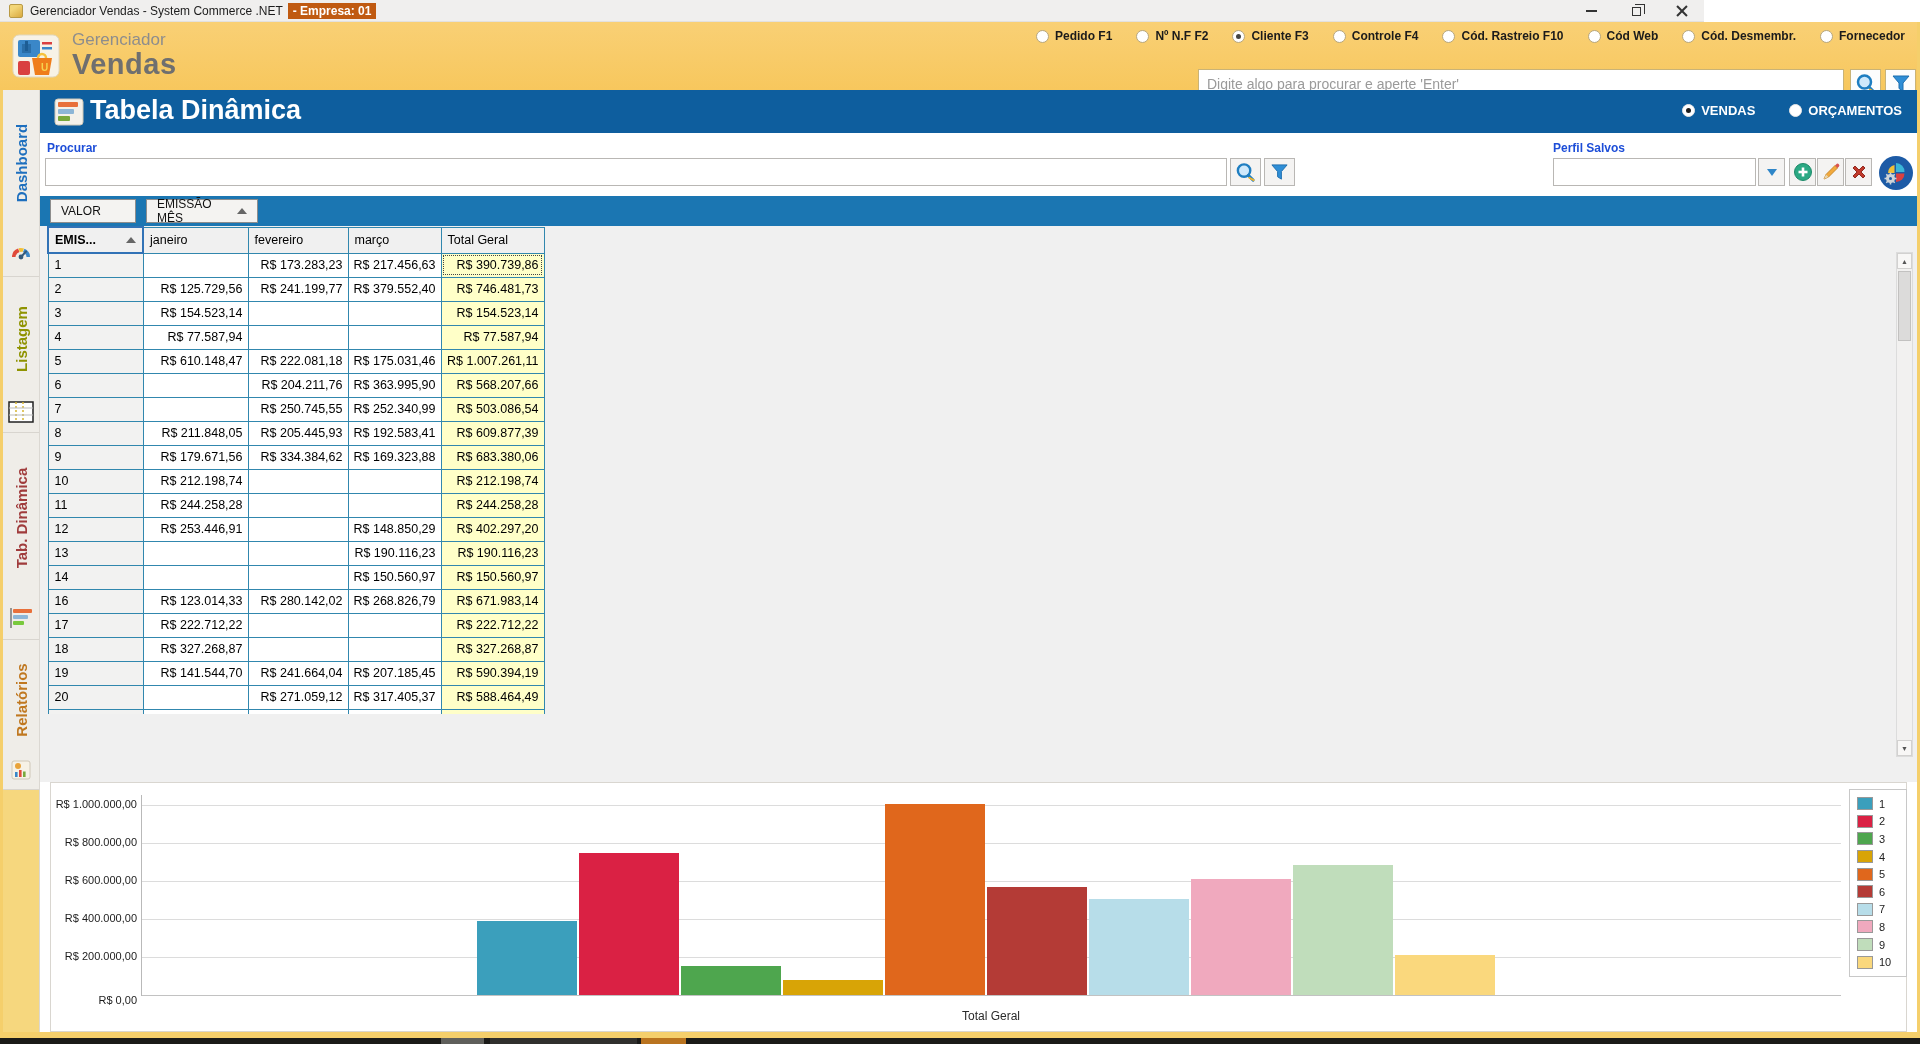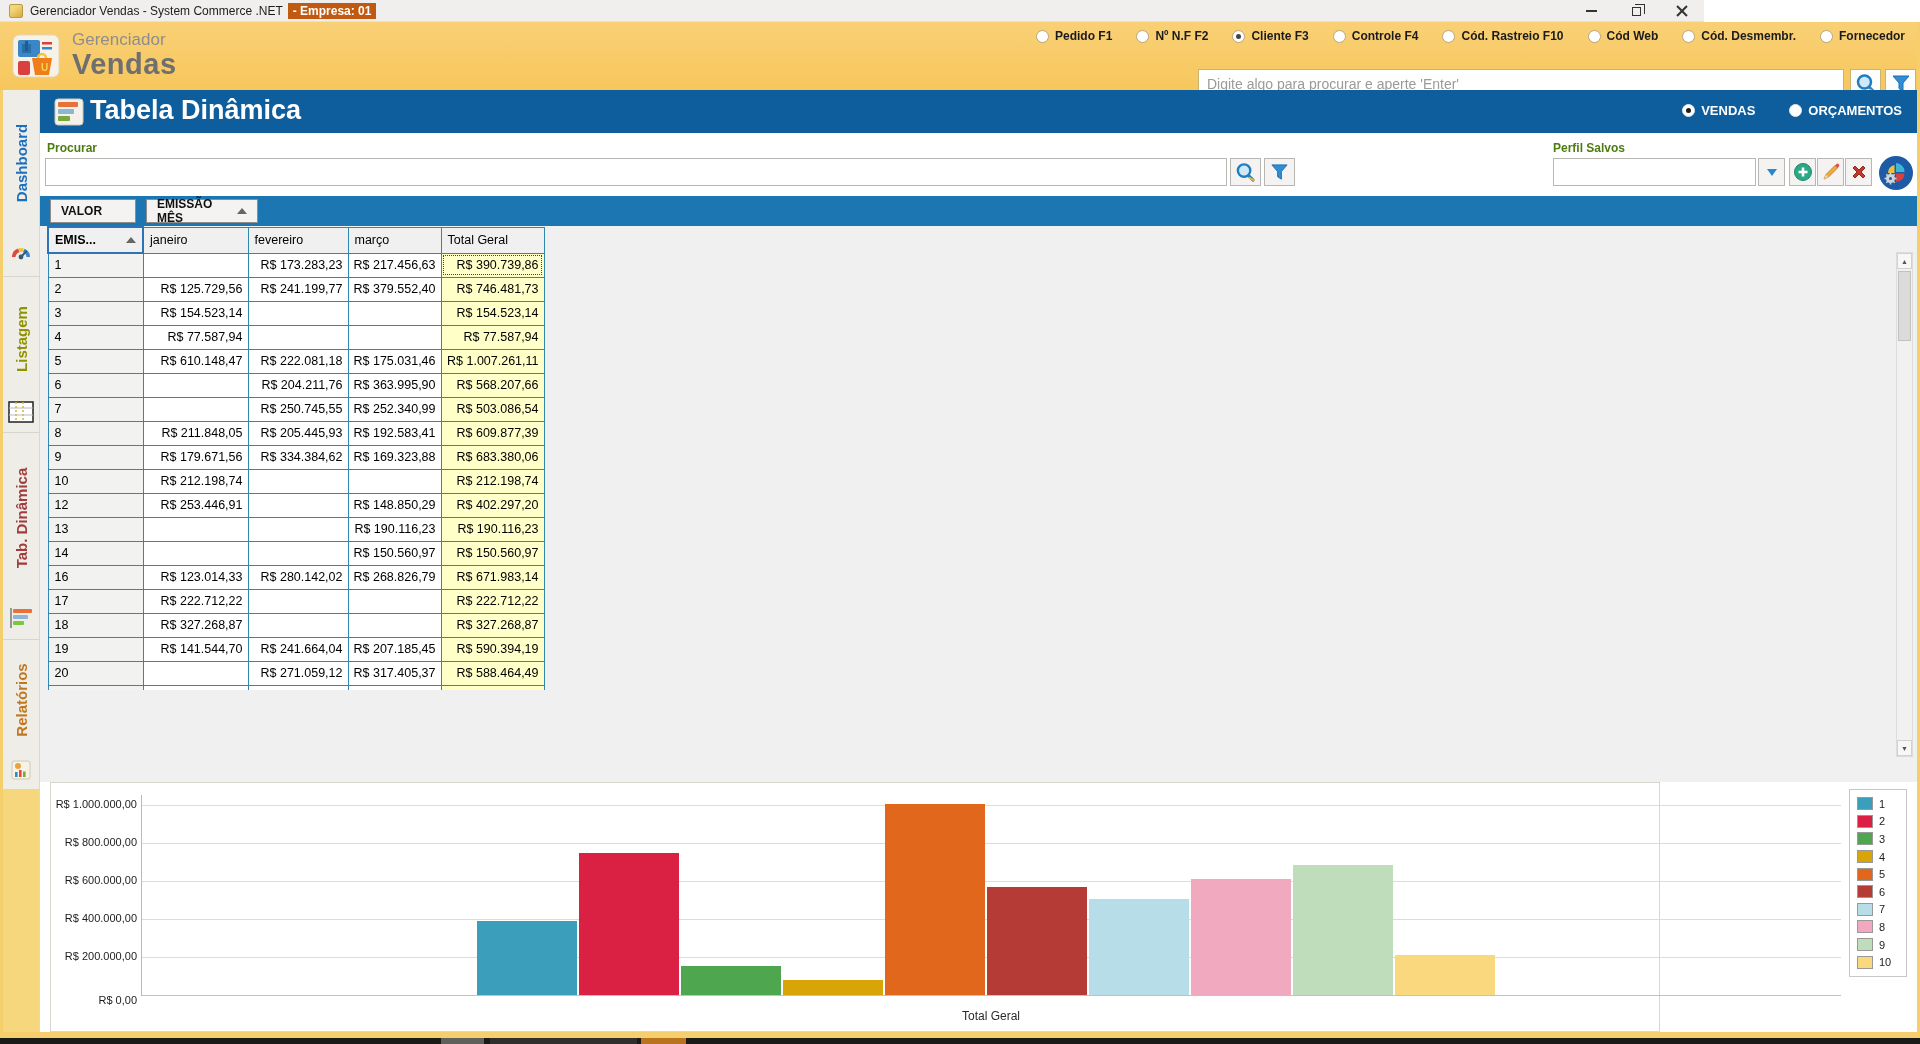--- a/index.html
+++ b/index.html
@@ -50,48 +50,48 @@
   .view-row { position:absolute; right:18px; top:13px; display:flex; gap:34px; }
   
   .sidebar { position:absolute; left:0; top:90px; width:40px; height:948px; background:#efede8;
     border-left:3px solid #f5cf6b; border-right:1px solid #dbd8d2; }
   .sidebar-bottom { position:absolute; left:0; top:700px; width:36px; height:248px; background:#f6d77e; }
   .side-tab { position:absolute; left:0; width:36px; border-bottom:1px solid #d8d5cf; background:#efede8; }
   .side-label { position:absolute; left:50%; white-space:nowrap; font-weight:bold; font-size:15px;
     transform:translate(-50%,-50%) rotate(-90deg); }
   .side-ico { position:absolute; left:50%; transform:translateX(-50%); }
   
-  .lbl { position:absolute; font-size:12px; font-weight:bold; color:#4d7c0f; }
+  .lbl { position:absolute; font-size:12px; font-weight:bold; color:#1d4ed8; }
   .tinput { position:absolute; background:#fff; border:1px solid #b9b7b4; height:28px; font-size:13px; padding:0 6px; font-family:"Liberation Sans",sans-serif; }
   .tbtn { position:absolute; width:27px; height:28px; background:#f4f3f2; border:1px solid #b9b7b4;
     display:flex; align-items:center; justify-content:center; }
   .arr-down { width:0; height:0; border-left:5px solid transparent; border-right:5px solid transparent; border-top:7px solid #2f86c8; }
   
   .grid-region { position:absolute; left:40px; top:196px; width:1880px; height:586px; background:#f0f0f0; }
   .pivot-band { position:absolute; left:0; top:0; width:1880px; height:30px; background:#1b76b2; }
   .pvbtn { position:absolute; top:3px; height:24px; background:#f4f3f1; border:1px solid #8d8d8d;
-    font-size:12px; font-weight:bold; color:#111; display:flex; align-items:center; padding:0 10px; gap:8px; }
+    font-size:12px; font-weight:normal; color:#111; display:flex; align-items:center; padding:0 10px; gap:8px; }
   .arr-up-sm { width:0; height:0; border-left:5px solid transparent; border-right:5px solid transparent; border-bottom:6px solid #666; }
   table.pivot { border-collapse:collapse; position:absolute; left:7px; top:30px; table-layout:fixed; }
   table.pivot th, table.pivot td { border:1px solid #3187ae; font-size:12.5px; color:#000; overflow:hidden; white-space:nowrap; }
   table.pivot th { height:26px; background:#f0f0f0; font-weight:normal; text-align:left; padding:0 6px; }
   table.pivot th.rowfield { font-weight:bold; border:2px solid #3172b6; }
   table.pivot td { height:24px; background:#fff; text-align:right; padding:0 5px; }
   table.pivot td.id { background:#f2f2f1; text-align:left; padding:0 0 0 6px; }
   table.pivot td.total { background:#ffffc8; }
   table.pivot td.focus { outline:1px dotted #444; outline-offset:-3px; }
   tr.sliver td { height:5px; line-height:0; border-bottom:none; }
   .thwrap { display:flex; justify-content:space-between; align-items:center; }
   
   .vscroll { position:absolute; left:1856px; top:56px; width:17px; height:505px; background:#f2f1f0; border:1px solid #dcdcdc; }
   .vs-btn { position:absolute; left:0; width:15px; height:16px; background:#f8f7f6; border:1px solid #d2d1d0;
     display:flex; align-items:center; justify-content:center; font-size:7px; color:#555; }
   .vs-thumb { position:absolute; left:1px; top:18px; width:13px; height:70px; background:#dcdbda; border:1px solid #c2c1c0; }
   
-  .chart-panel { position:absolute; left:50px; top:782px; width:1610px; height:250px; background:#fff; border:1px solid #d9d6d0;padding-left:32px; }
+  .chart-panel { position:absolute; left:50px; top:782px; width:1857px; height:250px; background:#fff; border:1px solid #d9d6d0;padding-left:32px; }
   .ylab { position:absolute; width:86px; text-align:right; font-size:11px; color:#1c1c1c; }
   .gridline { position:absolute; left:90px; width:1700px; height:1px; background:#dcdcdc; }
   .axis-v { position:absolute; left:90px; top:12px; width:1px; height:201px; background:#b9b9b9; }
   .bar { position:absolute; }
   .legend { position:absolute; left:1798px; top:6px; width:58px; height:188px; border:1px solid #c8c8c8; background:#fff; padding-top:5px; }
   .leg-item { display:flex; align-items:center; height:17.6px; padding-left:7px; gap:6px; }
   .leg-sw { width:16px; height:13px; flex:0 0 16px; }
   .leg-lb { font-size:11px; color:#222; }
   .xlabel { position:absolute; left:90px; top:226px; width:1700px; text-align:center; font-size:12px; color:#2a2a2a; }
   
@@ -409,20 +409,27 @@
             <td class="total">R$ 683.380,06</td>
           </tr>
           <tr>
             <td class="id">10</td>
             <td class="num">R$ 212.198,74</td>
             <td class="num"></td>
             <td class="num"></td>
             <td class="total">R$ 212.198,74</td>
           </tr>
           <tr>
+            <td class="id">11</td>
+            <td class="num">R$ 244.258,28</td>
+            <td class="num"></td>
+            <td class="num"></td>
+            <td class="total">R$ 244.258,28</td>
+          </tr>
+          <tr>
             <td class="id">12</td>
             <td class="num">R$ 253.446,91</td>
             <td class="num"></td>
             <td class="num">R$ 148.850,29</td>
             <td class="total">R$ 402.297,20</td>
           </tr>
           <tr>
             <td class="id">13</td>
             <td class="num"></td>
             <td class="num"></td>

